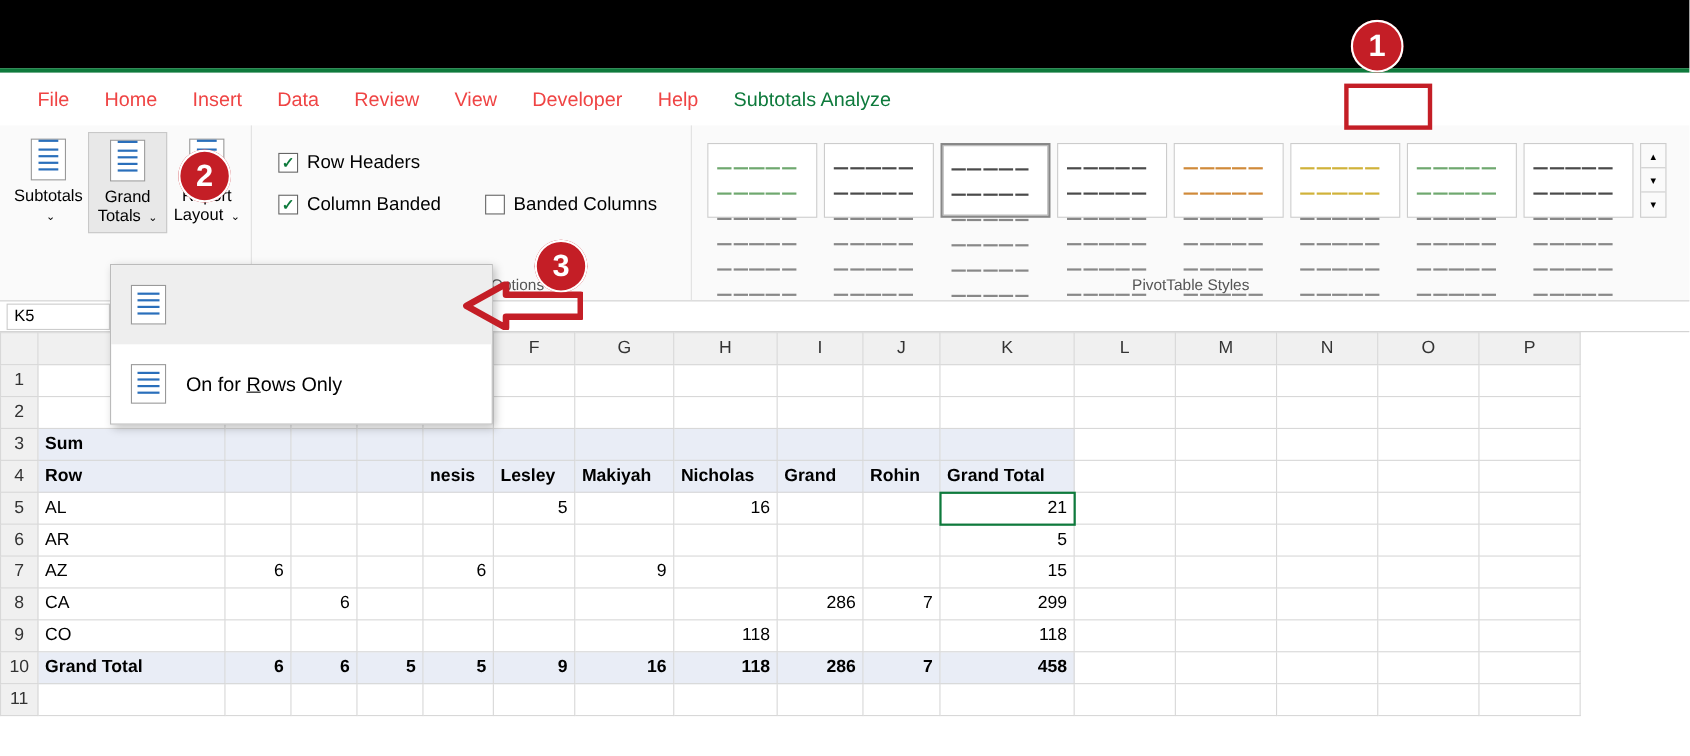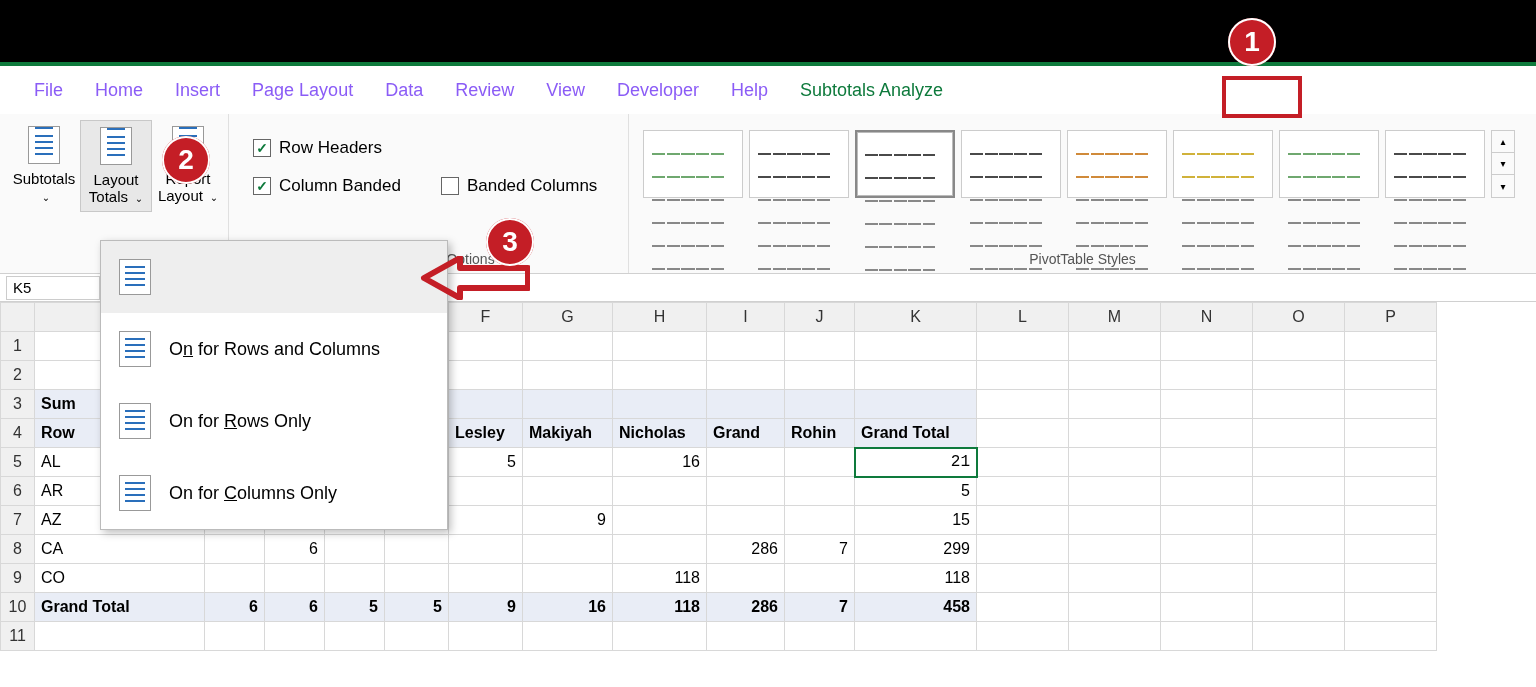--- a/index.html
+++ b/index.html
@@ -3,21 +3,21 @@
 <meta charset="utf-8">
 <style>
   * { box-sizing: border-box; margin: 0; padding: 0; font-family: "Segoe UI", Arial, sans-serif; }
   body { background: #fff; width: 1536px; height: 687px; overflow: hidden; position: relative; }
 
   .black-bar { width: 100%; height: 62px; background: #000; }
   .green-line { width: 100%; height: 4px; background: #0e7a3c; }
 
   
   .tabs { display: flex; align-items: center; height: 48px; padding-left: 18px; gap: 0; }
-  .tab { padding: 0 16px; font-size: 18px; color: #8b5cf6; cursor: pointer; height: 48px; display: flex; align-items: center; }
+  .tab { padding: 0 16px; font-size: 18px; color: #ef4444; cursor: pointer; height: 48px; display: flex; align-items: center; }
   .tab.context { color: #0e7a3c; }
   .tab.active { color: #0e7a3c; position: relative; }
   .tab.active::after { content:""; position:absolute; left:10px; right:10px; bottom:6px; height:4px; background:#0e7a3c; }
 
   
   .ribbon { display: flex; height: 160px; border-bottom: 1px solid #d0d0d0; background: #fafafa; padding-left: 4px; }
   .group { display: flex; flex-direction: column; border-right: 1px solid #e0e0e0; padding: 6px 4px 4px 4px; }
   .group-label { text-align: center; font-size: 14px; color: #555; margin-top: auto; padding: 2px 0; }
 
   .layout-group { flex-direction: row; }
@@ -56,21 +56,21 @@
   .grid-wrap { position:relative; }
   table.grid { border-collapse:collapse; table-layout:fixed; }
   .grid th, .grid td { border:1px solid #d8d8d8; height:29px; font-size:16px; }
   .grid th { background:#f0f0f0; font-weight:normal; color:#333; text-align:center; }
   .col-hdr { width:92px; }
   .row-hdr { width:34px; background:#f0f0f0; text-align:center; font-weight:normal; }
   .grid td { padding:0 6px; }
   .num { text-align:right; }
   .txt { text-align:left; }
   .pivot-hdr { background:#e9edf6; font-weight:600; }
-  .selected-cell { outline:2px solid #0e7a3c; outline-offset:-1px; position:relative;font-family:Liberation Mono, monospace; }
+  .selected-cell { outline:2px solid #0e7a3c; outline-offset:-1px; position:relative; }
   .col-active { background:#e8e8e8; }
   .row-active { background:#e8e8e8; }
 
   
   .callout { position:absolute; width:48px; height:48px; border-radius:50%; background:#c41e26; color:#fff; font-size:28px; font-weight:bold; display:flex; align-items:center; justify-content:center; z-index:60; box-shadow:0 0 0 2px #fff inset; }
   .redbox { position:absolute; border:4px solid #c41e26; z-index:55; }
   .arrow { position:absolute; z-index:58; }
   .arrow svg { display:block; }
 
   u.mn { text-decoration: underline; }
@@ -78,40 +78,39 @@
 </head>
 <body>
 
 <div class="black-bar"></div>
 <div class="green-line"></div>
 
 <div class="tabs">
   <div class="tab">File</div>
   <div class="tab">Home</div>
   <div class="tab">Insert</div>
-  <div class="tab">Page Layout</div>
   <div class="tab">Data</div>
   <div class="tab">Review</div>
   <div class="tab">View</div>
   <div class="tab">Developer</div>
   <div class="tab">Help</div>
   <div class="tab context">Subtotals Analyze</div>
 </div>
 
 <div class="ribbon">
 
   <div class="group" style="border-right:1px solid #e0e0e0; flex-direction:column;">
     <div class="layout-group" style="display:flex;">
       <div class="big-btn">
         <div class="big-icon"></div>
         <div><span>Subtotals</span><br><span class="caret">⌄</span></div>
       </div>
       <div class="big-btn selected">
         <div class="big-icon"></div>
-        <div><span>Layout Totals</span><span class="caret"> ⌄</span></div>
+        <div><span>Grand Totals</span><span class="caret"> ⌄</span></div>
       </div>
       <div class="big-btn">
         <div class="big-icon"></div>
         <div><span>Report Layout</span><span class="caret"> ⌄</span></div>
       </div>
     </div>
   </div>
 
   <div class="group" style="width:400px;">
     <div class="options-block">
@@ -467,29 +466,21 @@
       </tbody>
     </table>
 </div>
 
 <div class="dropdown" id="dd">
     <div class="dd-item hover">
       <div class="dd-icon"></div>
     </div>
     <div class="dd-item">
       <div class="dd-icon"></div>
-      <span>O<u class="mn">n</u> for Rows and Columns</span>
-    </div>
-    <div class="dd-item">
-      <div class="dd-icon"></div>
       <span>On for <u class="mn">R</u>ows Only</span>
-    </div>
-    <div class="dd-item">
-      <div class="dd-icon"></div>
-      <span>On for <u class="mn">C</u>olumns Only</span>
     </div>
   </div>
 
 <div class="callout" style="left:1228px; top:18px;">1</div>
 <div class="redbox" style="left:1222px; top:76px; width:80px; height:42px;"></div>
 
 <div class="callout" style="left:162px; top:136px;">2</div>
 <div class="callout" style="left:486px; top:218px;">3</div>
 
 <div class="arrow" style="left:420px; top:256px;">

